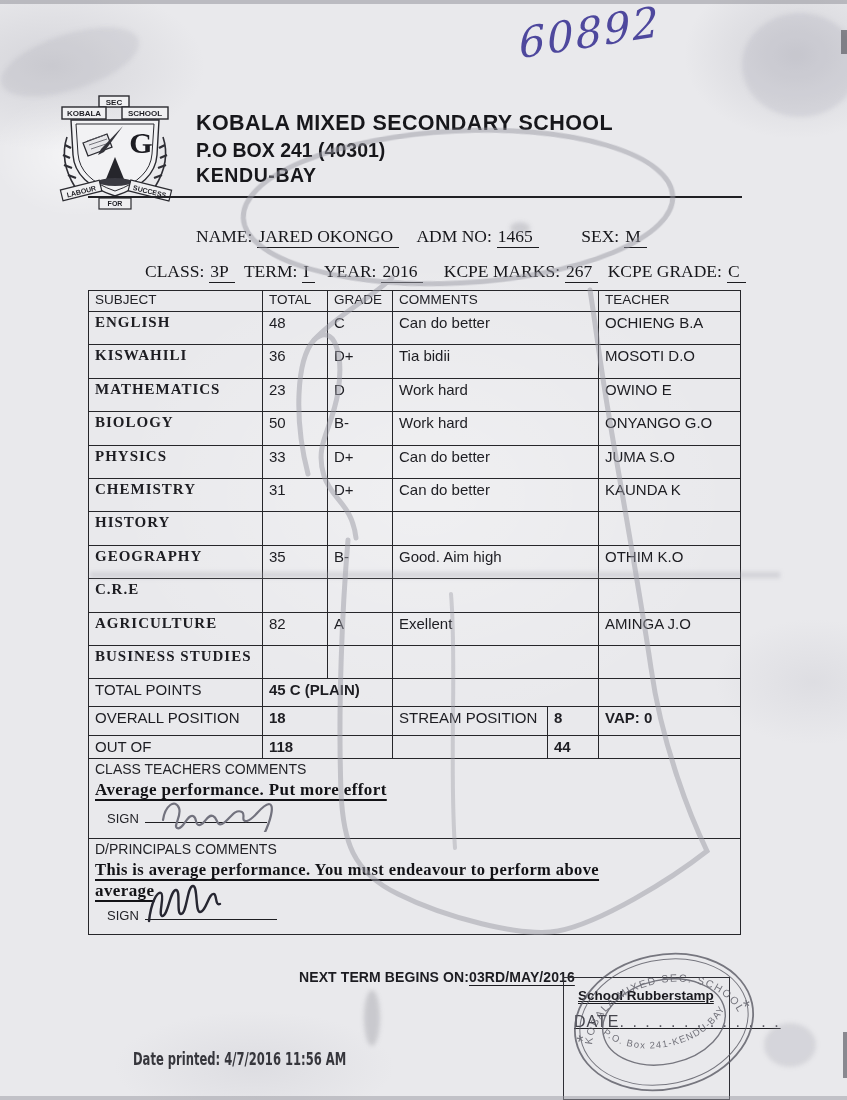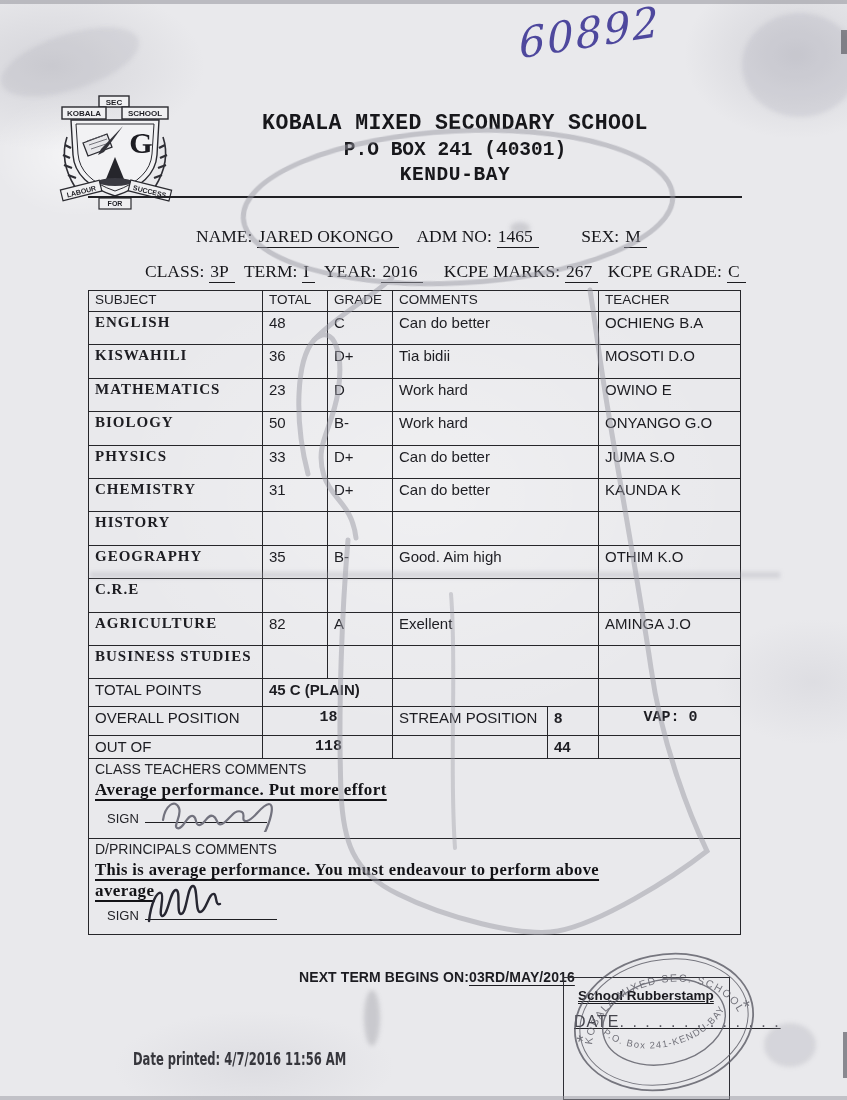--- a/index.html
+++ b/index.html
@@ -10,42 +10,42 @@
       radial-gradient(ellipse 220px 120px at 6% 6%, rgba(165,165,175,.30), transparent 70%),
       radial-gradient(ellipse 160px 120px at 94% 5%, rgba(150,150,162,.28), transparent 70%),
       radial-gradient(ellipse 120px 90px at 9% 14%, rgba(255,255,255,.55), transparent 70%),
       radial-gradient(ellipse 420px 320px at 50% 45%, rgba(255,255,255,.30), transparent 75%),
       radial-gradient(ellipse 140px 90px at 96% 62%, rgba(170,170,182,.18), transparent 70%),
       radial-gradient(ellipse 200px 80px at 30% 97%, rgba(175,175,186,.20), transparent 70%);
     font-family:"Liberation Sans", sans-serif;color:#202024;}
   .hand-number{position:absolute;left:518px;top:8px;font-family:"DejaVu Serif",serif;
     font-style:italic;font-size:42px;color:#3e3795;transform:rotate(-9deg) skewX(-6deg);
     letter-spacing:2px;opacity:.9;}
-  .school-header{position:absolute;left:180px;top:110px;width:550px;text-align:center;
-    font-family:Liberation Mono, monospace;font-weight:bold;color:#17171b;}
+  .school-header{position:absolute;left:196px;top:110px;width:550px;
+    font-family:Liberation Sans, sans-serif;font-weight:bold;color:#17171b;}
   .school-header .t1{font-size:21.5px;line-height:27px;letter-spacing:.4px;}
   .school-header .t2{font-size:19.5px;line-height:26px;}
   .school-header .t3{font-size:19.5px;line-height:25px;letter-spacing:.6px;}
   .header-rule{position:absolute;left:88px;top:196px;width:654px;height:2px;background:#202024;}
   .student-line{position:absolute;font-family:"Liberation Serif",serif;font-size:17.5px;
     color:#16161a;white-space:nowrap;margin-top:10px;}
   .student-line .lbl{margin-right:5px;}
   .student-line .val{border-bottom:1.6px solid #1c1c20;padding:0 6px 1px 1px;font-weight:normal;}
   .sp14{display:inline-block;width:14px;} .sp40{display:inline-block;width:38px;}
   .sp18{display:inline-block;width:16px;} .sp6{display:inline-block;width:5px;}
   table.marks{position:absolute;left:88px;top:290px;width:652px;border-collapse:collapse;
     table-layout:fixed;}
   table.marks td{border:1.5px solid #26262a;vertical-align:top;padding:2px 4px 0 6px;
     font-size:15px;color:#1d1d22;overflow:hidden;white-space:nowrap;}
   tr.r-head{height:21px;} tr.r-head td{font-size:13.5px;padding-top:1px;color:#222227;}
   tr.r-sub{height:33.4px;}
   td.subj{font-family:"Liberation Serif",serif;font-weight:bold;letter-spacing:1px;
     font-size:14.5px;color:#1a1a1f;padding-left:8px;}
   tr.r-tp{height:28px;} tr.r-op{height:29px;} tr.r-oo{height:23px;}
-  td.bold{font-weight:bold;} td.ctr{text-align:center;font-family:Liberation Mono, monospace;}
+  td.bold{font-weight:bold;} td.ctr{text-align:left;}
   tr.r-ct{height:80px;} tr.r-pr{height:96px;}
   td.block{white-space:normal;position:relative;padding:4px 8px 0 8px;}
   .blk-head{font-size:14px;color:#232328;}
   .blk-comment{font-family:"Liberation Serif",serif;font-weight:bold;font-size:17px;
     color:#121216;letter-spacing:.4px;text-decoration:underline;
     text-underline-offset:4px;text-decoration-thickness:1.6px;margin-top:3px;}
   .blk-comment.second{margin-top:1px;display:inline-block;}
   .sign-row{margin-top:8px;font-size:13px;color:#232328;position:relative;margin-left:12px;}
   .sign-line{display:inline-block;width:122px;border-bottom:1.7px solid #1e1e22;
     height:14px;margin-left:6px;}

